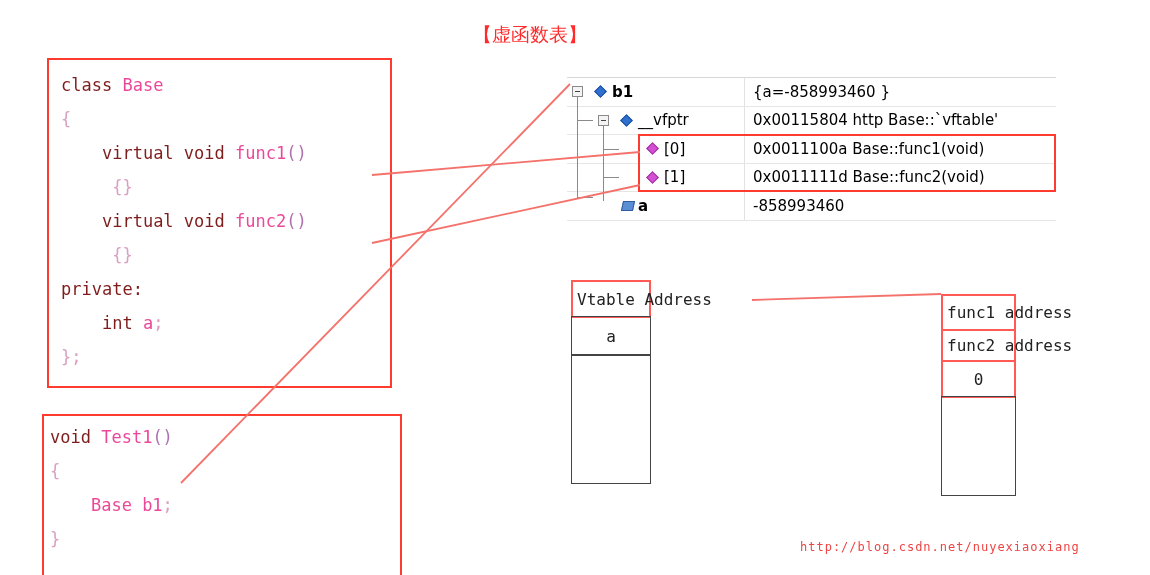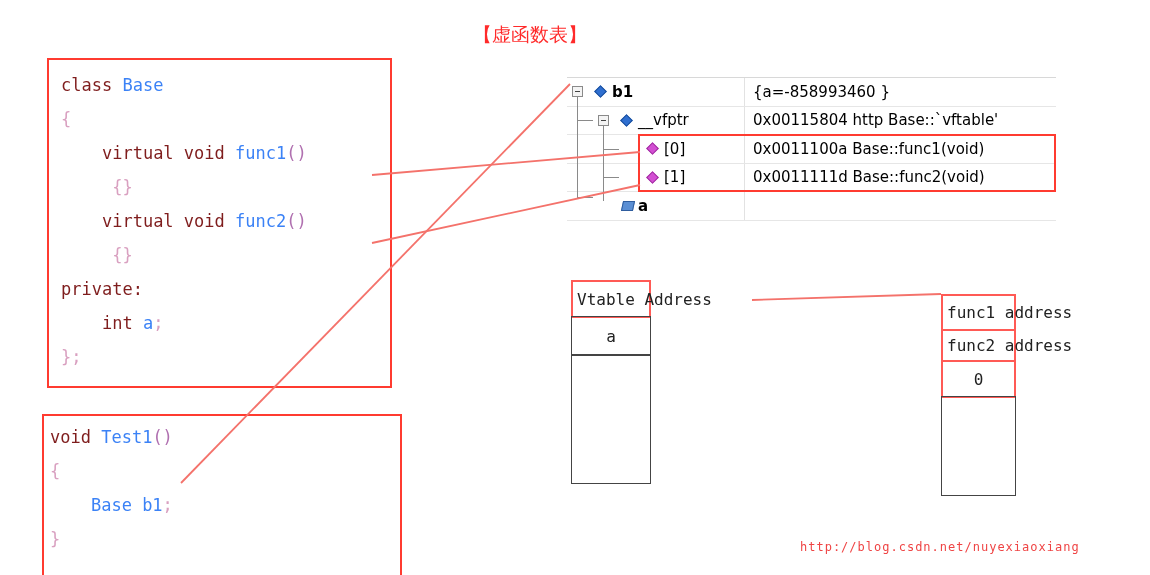--- a/index.html
+++ b/index.html
@@ -24,21 +24,21 @@
     position:absolute;border:2px solid #ff3b30;background:#ffffff;
     font-family:"DejaVu Sans Mono", monospace;
     font-size:17px;line-height:34px;color:#1a1a1a;
     box-sizing:border-box;
   }
   #class-code{left:47px;top:58px;width:345px;height:330px;padding:8px 0 0 12px;}
   #test-code {left:42px;top:414px;width:360px;height:168px;padding:4px 12px 0 6px;}
   .code-line{white-space:pre;}
   .kw{color:#7f1d1d;}
   .pun{color:#d9a0c0;}
-  .id{color:#3b82f6;}
+  .id{color:#ec4899;}
   .paren{color:#b070b0;}
 
   
   #watch-window{
     position:absolute;left:567px;top:77px;width:489px;height:145px;
     font-family:"DejaVu Sans", sans-serif;font-size:15px;color:#000;
     background:#fff;box-sizing:border-box;
     border-top:1px solid #d8d8d8;
   }
   .watch-row{
@@ -165,20 +165,21 @@
             <span class="dia purple" style="top: 9px; left: 81px;"></span>
             <span class="w-label plain" style="margin-left: 97px;">[1]</span>
           </div>
           <div class="w-val">0x0011111d Base::func2(void)</div>
         </div>
         <div class="watch-row">
           <div class="w-name">
             <span class="field-ico" style="top: 9px; left: 55px;"></span>
             <span class="w-label" style="margin-left: 71px;">a</span>
           </div>
+          <div class="w-val">-858993460</div>
         </div>
       </div>
   <div class="vline" style="left: 10px; top: 19px; height: 100px;"></div>
       <div class="hline" style="left: 10px; top: 42px; width: 16px;"></div>
       <div class="vline" style="left: 36px; top: 48px; height: 75px;"></div>
       <div class="hline" style="left: 36px; top: 71px; width: 16px;"></div>
       <div class="hline" style="left: 36px; top: 99px; width: 16px;"></div>
       <div class="hline" style="left: 10px; top: 119px; width: 16px;"></div>
     </div>
   <div id="vtable-highlight"></div>

